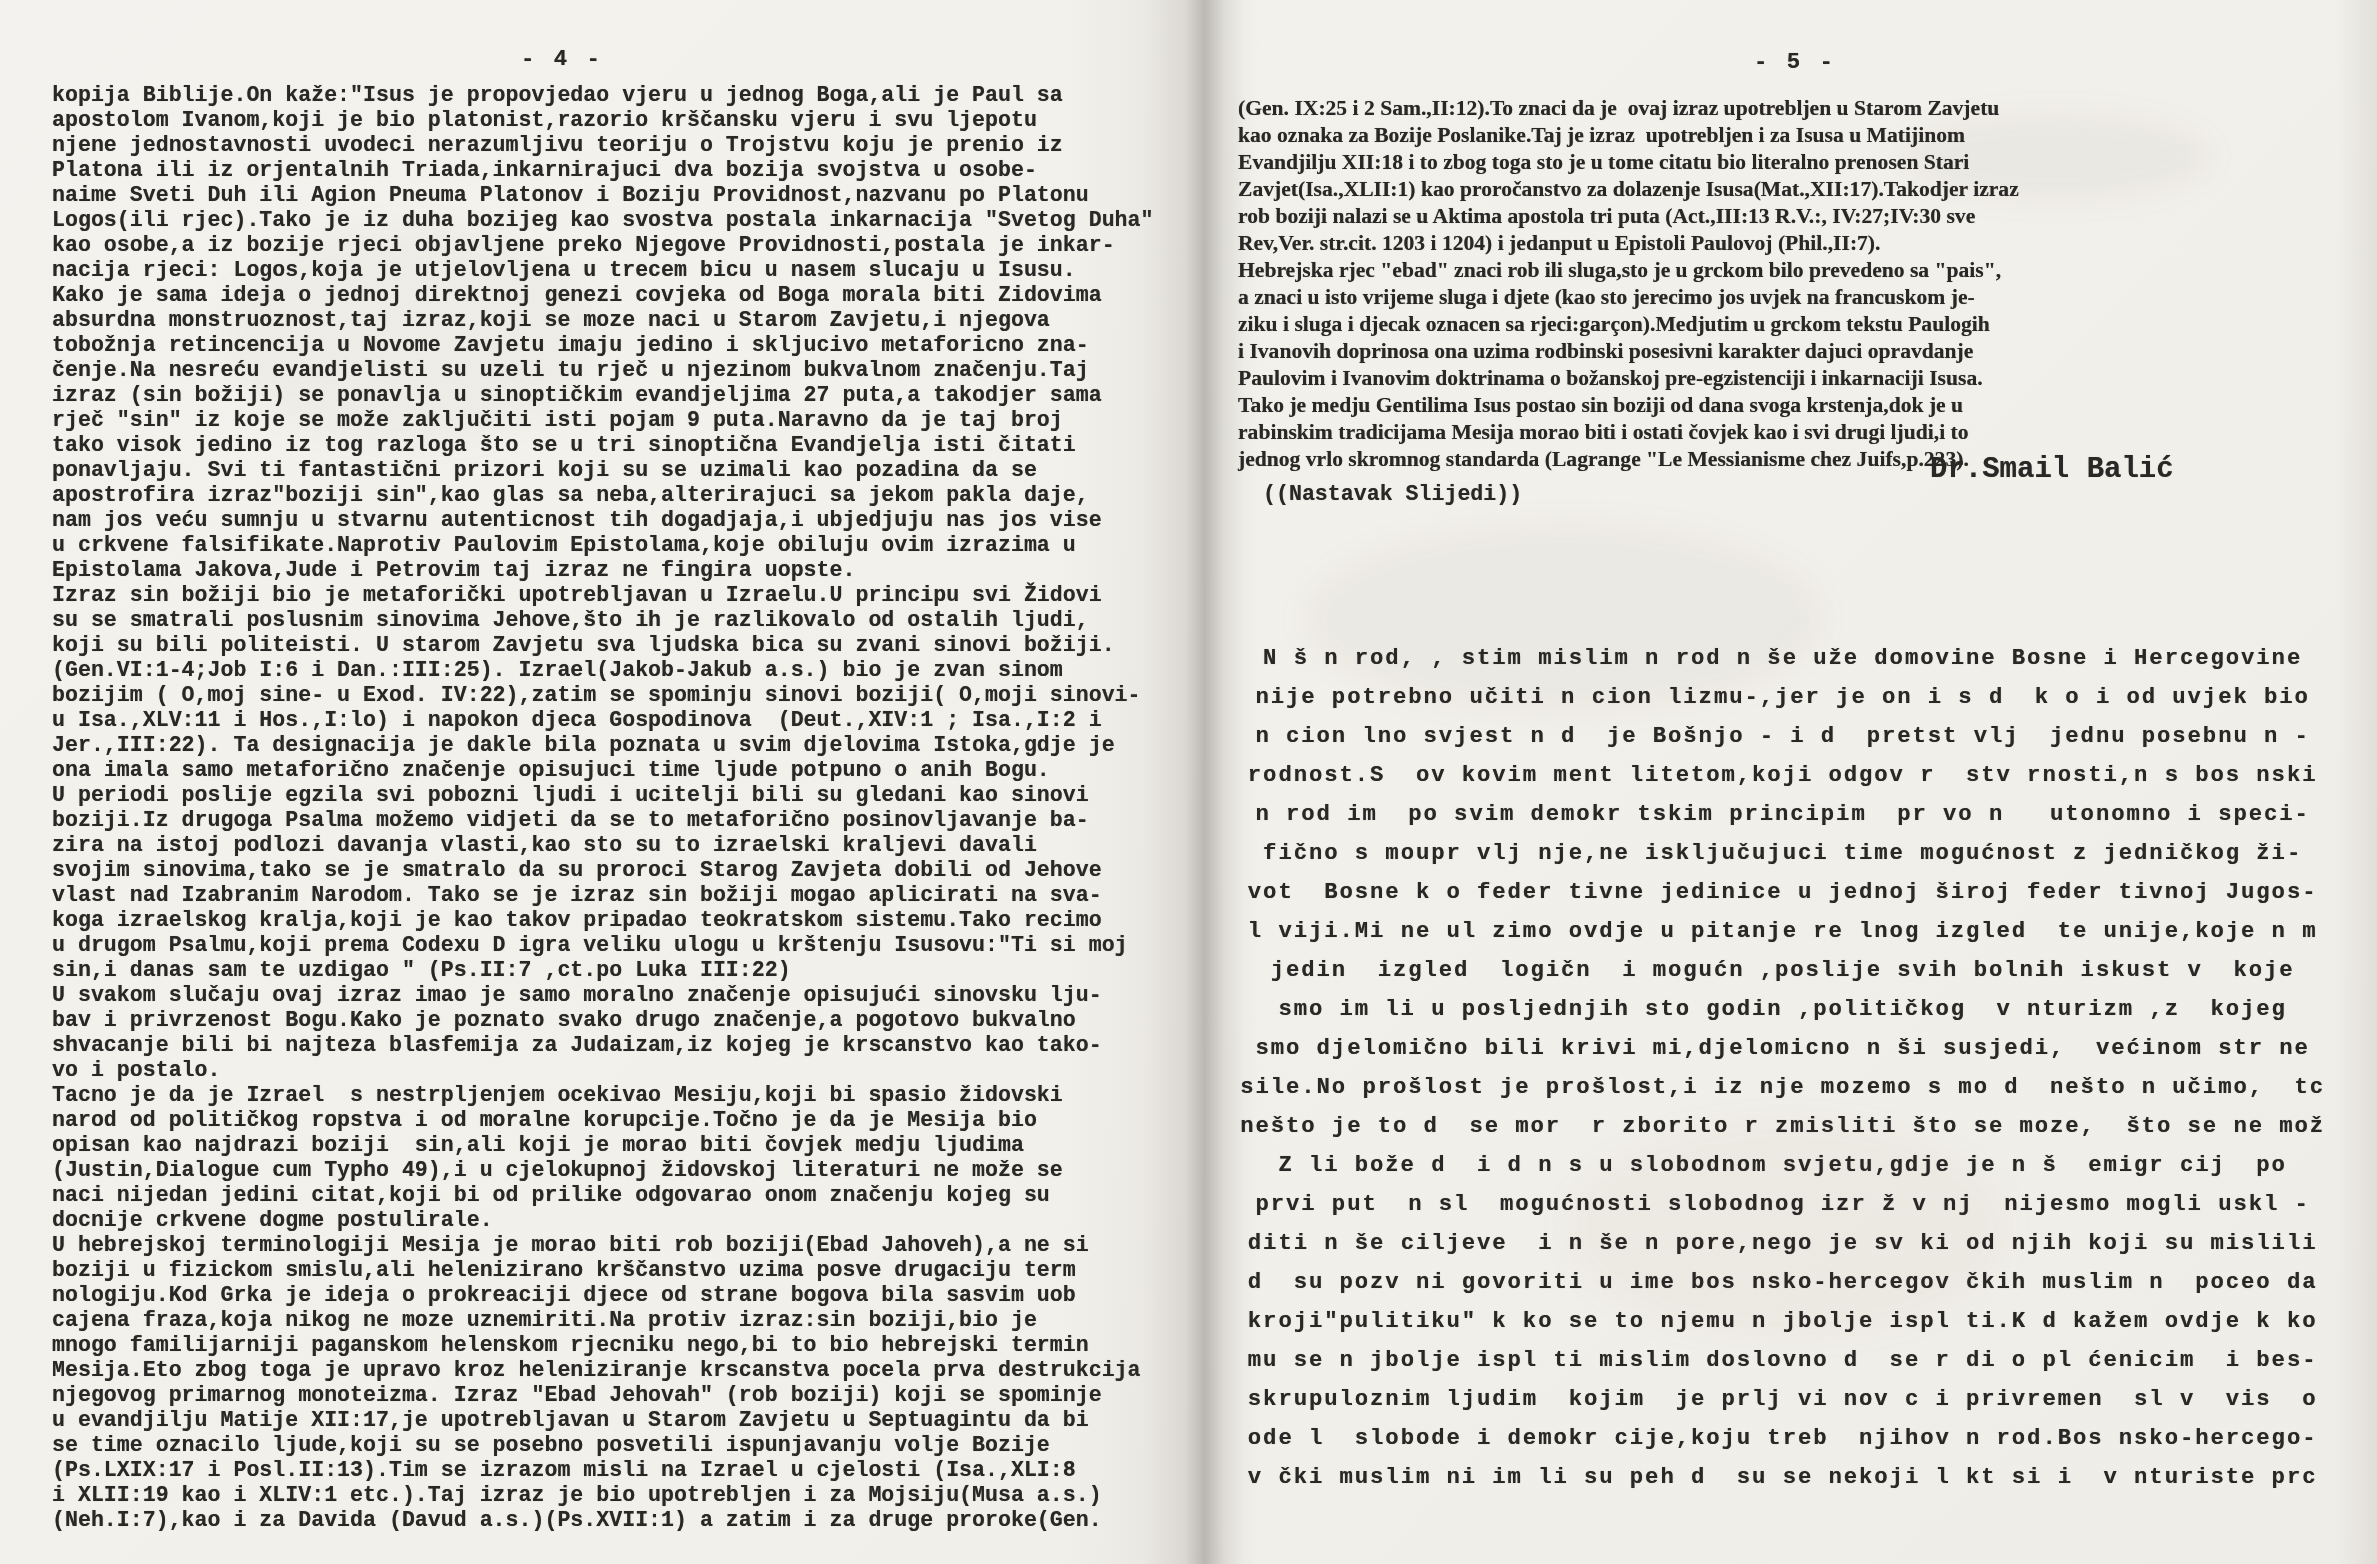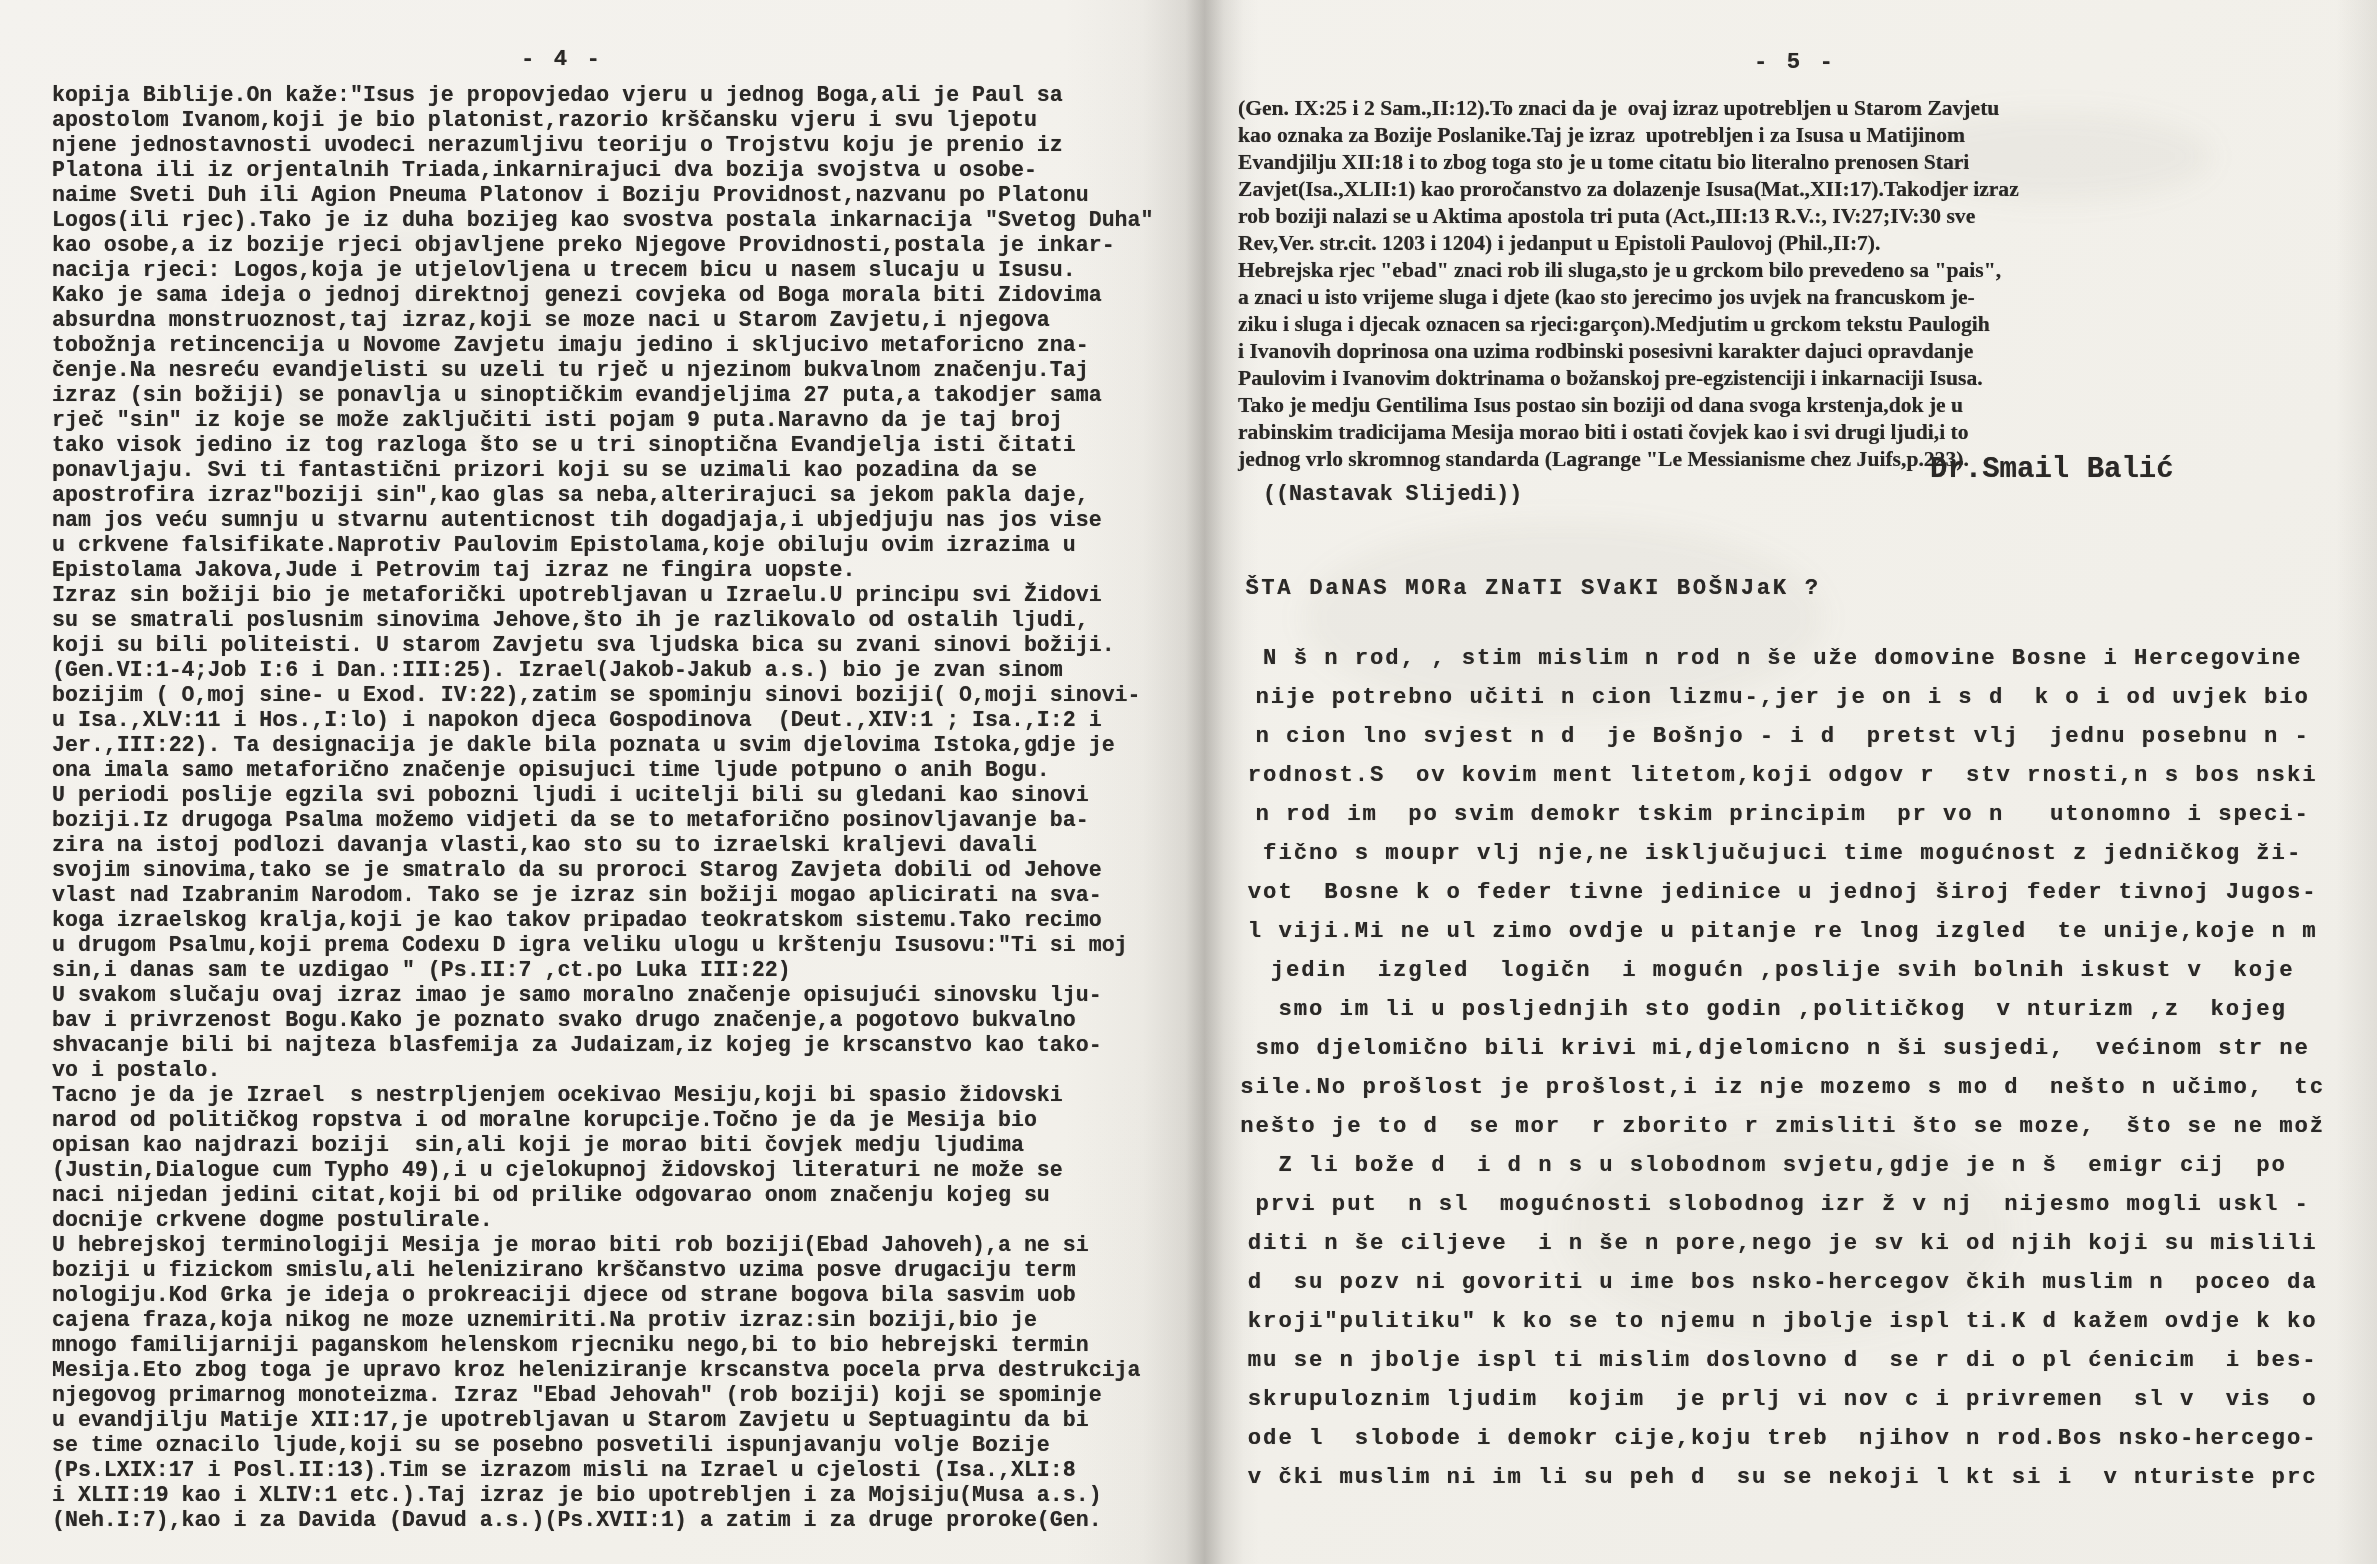--- a/index.html
+++ b/index.html
@@ -56,19 +56,18 @@
     <div class="body-block p4-body ink" style="left:52px; top:83px;"><div class="tline">kopija Biblije.On kaže:"Isus je propovjedao vjeru u jednog Boga,ali je Paul sa</div><div class="tline">apostolom Ivanom,koji je bio platonist,razorio krščansku vjeru i svu ljepotu</div><div class="tline">njene jednostavnosti uvodeci nerazumljivu teoriju o Trojstvu koju je prenio iz</div><div class="tline">Platona ili iz orjentalnih Triada,inkarnirajuci dva bozija svojstva u osobe-</div><div class="tline">naime Sveti Duh ili Agion Pneuma Platonov i Boziju Providnost,nazvanu po Platonu</div><div class="tline">Logos(ili rjec).Tako je iz duha bozijeg kao svostva postala inkarnacija "Svetog Duha"</div><div class="tline">kao osobe,a iz bozije rjeci objavljene preko Njegove Providnosti,postala je inkar-</div><div class="tline">nacija rjeci: Logos,koja je utjelovljena u trecem bicu u nasem slucaju u Isusu.</div><div class="tline">Kako je sama ideja o jednoj direktnoj genezi covjeka od Boga morala biti Zidovima</div><div class="tline">absurdna monstruoznost,taj izraz,koji se moze naci u Starom Zavjetu,i njegova</div><div class="tline">tobožnja retincencija u Novome Zavjetu imaju jedino i skljucivo metaforicno zna-</div><div class="tline">čenje.Na nesreću evandjelisti su uzeli tu rječ u njezinom bukvalnom značenju.Taj</div><div class="tline">izraz (sin božiji) se ponavlja u sinoptičkim evandjeljima 27 puta,a takodjer sama</div><div class="tline">rječ "sin" iz koje se može zaključiti isti pojam 9 puta.Naravno da je taj broj</div><div class="tline">tako visok jedino iz tog razloga što se u tri sinoptična Evandjelja isti čitati</div><div class="tline">ponavljaju. Svi ti fantastični prizori koji su se uzimali kao pozadina da se</div><div class="tline">apostrofira izraz"boziji sin",kao glas sa neba,alterirajuci sa jekom pakla daje,</div><div class="tline">nam jos veću sumnju u stvarnu autenticnost tih dogadjaja,i ubjedjuju nas jos vise</div><div class="tline">u crkvene falsifikate.Naprotiv Paulovim Epistolama,koje obiluju ovim izrazima u</div><div class="tline">Epistolama Jakova,Jude i Petrovim taj izraz ne fingira uopste.</div><div class="tline">Izraz sin božiji bio je metaforički upotrebljavan u Izraelu.U principu svi Židovi</div><div class="tline">su se smatrali poslusnim sinovima Jehove,što ih je razlikovalo od ostalih ljudi,</div><div class="tline">koji su bili politeisti. U starom Zavjetu sva ljudska bica su zvani sinovi božiji.</div><div class="tline">(Gen.VI:1-4;Job I:6 i Dan.:III:25). Izrael(Jakob-Jakub a.s.) bio je zvan sinom</div><div class="tline">bozijim ( O,moj sine- u Exod. IV:22),zatim se spominju sinovi boziji( O,moji sinovi-</div><div class="tline">u Isa.,XLV:11 i Hos.,I:lo) i napokon djeca Gospodinova  (Deut.,XIV:1 ; Isa.,I:2 i</div><div class="tline">Jer.,III:22). Ta designacija je dakle bila poznata u svim djelovima Istoka,gdje je</div><div class="tline">ona imala samo metaforično značenje opisujuci time ljude potpuno o anih Bogu.</div><div class="tline">U periodi poslije egzila svi pobozni ljudi i ucitelji bili su gledani kao sinovi</div><div class="tline">boziji.Iz drugoga Psalma možemo vidjeti da se to metaforično posinovljavanje ba-</div><div class="tline">zira na istoj podlozi davanja vlasti,kao sto su to izraelski kraljevi davali</div><div class="tline">svojim sinovima,tako se je smatralo da su proroci Starog Zavjeta dobili od Jehove</div><div class="tline">vlast nad Izabranim Narodom. Tako se je izraz sin božiji mogao aplicirati na sva-</div><div class="tline">koga izraelskog kralja,koji je kao takov pripadao teokratskom sistemu.Tako recimo</div><div class="tline">u drugom Psalmu,koji prema Codexu D igra veliku ulogu u krštenju Isusovu:"Ti si moj</div><div class="tline">sin,i danas sam te uzdigao " (Ps.II:7 ,ct.po Luka III:22)</div><div class="tline">U svakom slučaju ovaj izraz imao je samo moralno značenje opisujući sinovsku lju-</div><div class="tline">bav i privrzenost Bogu.Kako je poznato svako drugo značenje,a pogotovo bukvalno</div><div class="tline">shvacanje bili bi najteza blasfemija za Judaizam,iz kojeg je krscanstvo kao tako-</div><div class="tline">vo i postalo.</div><div class="tline">Tacno je da je Izrael  s nestrpljenjem ocekivao Mesiju,koji bi spasio židovski</div><div class="tline">narod od političkog ropstva i od moralne korupcije.Točno je da je Mesija bio</div><div class="tline">opisan kao najdrazi boziji  sin,ali koji je morao biti čovjek medju ljudima</div><div class="tline">(Justin,Dialogue cum Typho 49),i u cjelokupnoj židovskoj literaturi ne može se</div><div class="tline">naci nijedan jedini citat,koji bi od prilike odgovarao onom značenju kojeg su</div><div class="tline">docnije crkvene dogme postulirale.</div><div class="tline">U hebrejskoj terminologiji Mesija je morao biti rob boziji(Ebad Jahoveh),a ne si</div><div class="tline">boziji u fizickom smislu,ali helenizirano krščanstvo uzima posve drugaciju term</div><div class="tline">nologiju.Kod Grka je ideja o prokreaciji djece od strane bogova bila sasvim uob</div><div class="tline">cajena fraza,koja nikog ne moze uznemiriti.Na protiv izraz:sin boziji,bio je</div><div class="tline">mnogo familijarniji paganskom helenskom rjecniku nego,bi to bio hebrejski termin</div><div class="tline">Mesija.Eto zbog toga je upravo kroz heleniziranje krscanstva pocela prva destrukcija</div><div class="tline">njegovog primarnog monoteizma. Izraz "Ebad Jehovah" (rob boziji) koji se spominje</div><div class="tline">u evandjilju Matije XII:17,je upotrebljavan u Starom Zavjetu u Septuagintu da bi</div><div class="tline">se time oznacilo ljude,koji su se posebno posvetili ispunjavanju volje Bozije</div><div class="tline">(Ps.LXIX:17 i Posl.II:13).Tim se izrazom misli na Izrael u cjelosti (Isa.,XLI:8</div><div class="tline">i XLII:19 kao i XLIV:1 etc.).Taj izraz je bio upotrebljen i za Mojsiju(Musa a.s.)</div><div class="tline">(Neh.I:7),kao i za Davida (Davud a.s.)(Ps.XVII:1) a zatim i za druge proroke(Gen.</div></div>
   </div>
 
   <div class="fold"></div>
 
   <div class="page page-right" style="left:1229px; width:1149px;">
     <div class="page-num ink" style="left:525px; top:49px;">- 5 -</div>
     <div class="body-block p5-body1 ink" style="left:9px; top:95px;"><div class="tline">(Gen. IX:25 i 2 Sam.,II:12).To znaci da je  ovaj izraz upotrebljen u Starom Zavjetu</div><div class="tline">kao oznaka za Bozije Poslanike.Taj je izraz  upotrebljen i za Isusa u Matijinom</div><div class="tline">Evandjilju XII:18 i to zbog toga sto je u tome citatu bio literalno prenosen Stari</div><div class="tline">Zavjet(Isa.,XLII:1) kao proročanstvo za dolazenje Isusa(Mat.,XII:17).Takodjer izraz</div><div class="tline">rob boziji nalazi se u Aktima apostola tri puta (Act.,III:13 R.V.:, IV:27;IV:30 sve</div><div class="tline">Rev,Ver. str.cit. 1203 i 1204) i jedanput u Epistoli Paulovoj (Phil.,II:7).</div><div class="tline">Hebrejska rjec "ebad" znaci rob ili sluga,sto je u grckom bilo prevedeno sa "pais",</div><div class="tline">a znaci u isto vrijeme sluga i djete (kao sto jerecimo jos uvjek na francuskom je-</div><div class="tline">ziku i sluga i djecak oznacen sa rjeci:garçon).Medjutim u grckom tekstu Paulogih</div><div class="tline">i Ivanovih doprinosa ona uzima rodbinski posesivni karakter dajuci opravdanje</div><div class="tline">Paulovim i Ivanovim doktrinama o božanskoj pre-egzistenciji i inkarnaciji Isusa.</div><div class="tline">Tako je medju Gentilima Isus postao sin boziji od dana svoga krstenja,dok je u</div><div class="tline">rabinskim tradicijama Mesija morao biti i ostati čovjek kao i svi drugi ljudi,i to</div><div class="tline">jednog vrlo skromnog standarda (Lagrange "Le Messianisme chez Juifs,p.223).</div></div>
     <div class="signature ink" style="left:681px; top:453px;">Dr.Smail Balić</div>
     <div class="continuation ink" style="left:6px; top:482px;margin-left:28px;">((Nastavak Slijedi))</div>
-    <div class="heading2 ink" style="left:16.4px; top:575px;">ŠTA DaNAS MORa ZNaTI SVaKI BOŠNJaK ?</div>
     <div class="body-block p5-body2 ink" style="left:11.2px; top:639px;"><div class="tline">N š n rod, , stim mislim n rod n še uže domovine Bosne i Hercegovine</div><div class="tline">nije potrebno učiti n cion lizmu-,jer je on i s d  k o i od uvjek bio</div><div class="tline">n cion lno svjest n d  je Bošnjo - i d  pretst vlj  jednu posebnu n -</div><div class="tline">rodnost.S  ov kovim ment litetom,koji odgov r  stv rnosti,n s bos nski</div><div class="tline">n rod im  po svim demokr tskim principim  pr vo n   utonomno i speci-</div><div class="tline">fično s moupr vlj nje,ne isključujuci time mogućnost z jedničkog ži-</div><div class="tline">vot  Bosne k o feder tivne jedinice u jednoj široj feder tivnoj Jugos-</div><div class="tline">l viji.Mi ne ul zimo ovdje u pitanje re lnog izgled  te unije,koje n m</div><div class="tline">jedin  izgled  logičn  i mogućn ,poslije svih bolnih iskust v  koje</div><div class="tline">smo im li u posljednjih sto godin ,političkog  v nturizm ,z  kojeg</div><div class="tline">smo djelomično bili krivi mi,djelomicno n ši susjedi,  većinom str ne</div><div class="tline">sile.No prošlost je prošlost,i iz nje mozemo s mo d  nešto n učimo,  tc</div><div class="tline">nešto je to d  se mor  r zborito r zmisliti što se moze,  što se ne mož</div><div class="tline">Z li bože d  i d n s u slobodnom svjetu,gdje je n š  emigr cij  po</div><div class="tline">prvi put  n sl  mogućnosti slobodnog izr ž v nj  nijesmo mogli uskl -</div><div class="tline">diti n še ciljeve  i n še n pore,nego je sv ki od njih koji su mislili</div><div class="tline">d  su pozv ni govoriti u ime bos nsko-hercegov čkih muslim n  poceo da</div><div class="tline">kroji"pulitiku" k ko se to njemu n jbolje ispl ti.K d kažem ovdje k ko</div><div class="tline">mu se n jbolje ispl ti mislim doslovno d  se r di o pl ćenicim  i bes-</div><div class="tline">skrupuloznim ljudim  kojim  je prlj vi nov c i privremen  sl v  vis  o</div><div class="tline">ode l  slobode i demokr cije,koju treb  njihov n rod.Bos nsko-hercego-</div><div class="tline">v čki muslim ni im li su peh d  su se nekoji l kt si i  v nturiste prc</div></div>
   </div>
 
   <div class="edge-right"></div>
 </div>
 
 
 </body></html>

